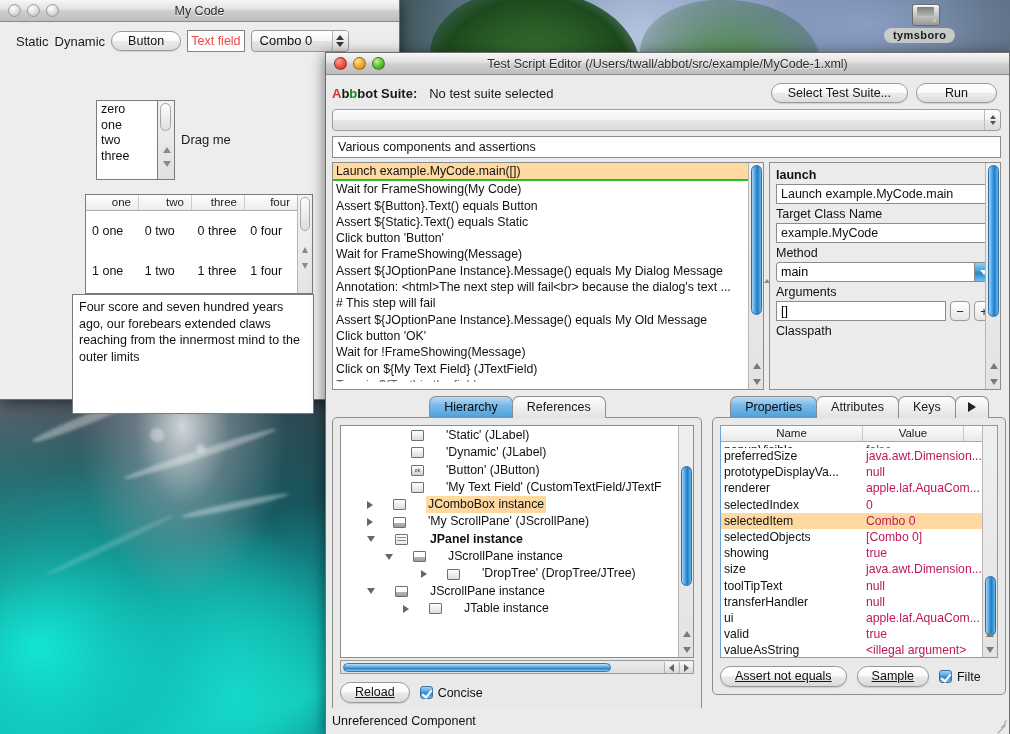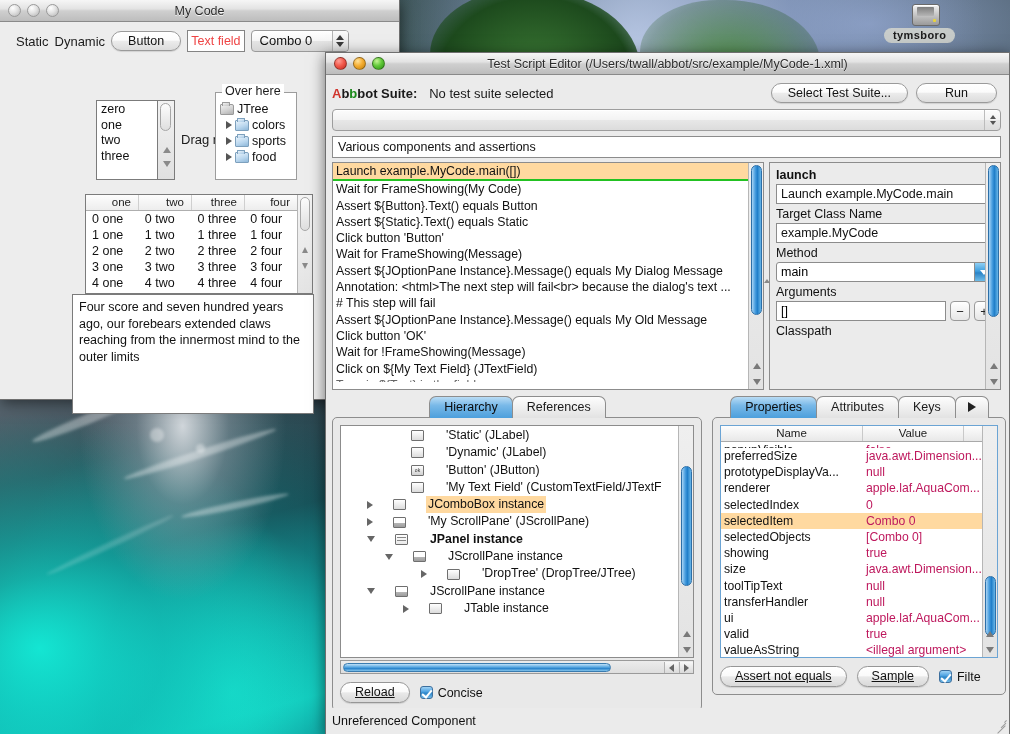--- a/index.html
+++ b/index.html
@@ -169,21 +169,21 @@
   
   .tablewrap { position:absolute; left:85px; top:172px; width:228px; height:100px;
                border:1px solid #7b7b7b; background:#fff; display:flex; }
   .tablewrap .tbl { flex:1; }
   .thead { display:flex; border-bottom:1px solid #aeaeae;
            background: linear-gradient(180deg,#fdfdfd,#ededed); }
   .thead div { flex:1; text-align:right; padding:1px 7px 2px 0; font-size:11.5px; color:#222;
                border-right:1px solid #cfcfcf; }
   .thead div:last-child { border-right:none; }
   .trow { display:flex; }
-  .trow div { flex:1; padding:0 6px; font-size:12.5px; color:#111; line-height:16px; }
+  .trow div { flex:1; padding:12px 6px; font-size:12.5px; color:#111; line-height:16px; }
   .tbl-scroll { width:15px; border-left:1px solid #b5b5b5;
                 background: linear-gradient(180deg,#f4f4f4,#e4e4e4); position:relative; }
   .tbl-scroll .thumb { position:absolute; left:2px; top:2px; width:10px; height:34px; border-radius:5px;
                        background:linear-gradient(180deg,#fdfdfd,#dedede); border:1px solid #a8a8a8; }
   .tbl-scroll .ar-up { position:absolute; left:4px; top:52px; width:0;height:0;
     border-left:3.5px solid transparent;border-right:3.5px solid transparent;border-bottom:6px solid #8a8a8a;}
   .tbl-scroll .ar-dn { position:absolute; left:4px; top:68px; width:0;height:0;
     border-left:3.5px solid transparent;border-right:3.5px solid transparent;border-top:6px solid #8a8a8a;}
 
   .textarea-box {
@@ -414,44 +414,20 @@
         <div>three</div>
       </div>
       <div class="vscroll-mini">
         <div class="thumb"></div>
         <i class="ar-up"></i>
         <i class="ar-dn"></i>
       </div>
 
       <div class="dragme">Drag me</div>
 
-      <div class="groupbox">
-        <div class="gtitle">Over here</div>
-        <div style="padding-top:8px">
-          <div class="tree-row">
-            <span class="folder gray"></span>
-            <span>JTree</span>
-          </div>
-          <div class="tree-row indent">
-            <i class="disc-tri"></i>
-            <span class="folder"></span>
-            <span>colors</span>
-          </div>
-          <div class="tree-row indent">
-            <i class="disc-tri"></i>
-            <span class="folder"></span>
-            <span>sports</span>
-          </div>
-          <div class="tree-row indent">
-            <i class="disc-tri"></i>
-            <span class="folder"></span>
-            <span>food</span>
-          </div>
-        </div>
-      </div>
 
       <div class="tablewrap">
         <div class="tbl">
           <div class="thead">
             <div>one</div>
             <div>two</div>
             <div>three</div>
             <div>four</div>
           </div>
           <div id="mycode-table-body">

